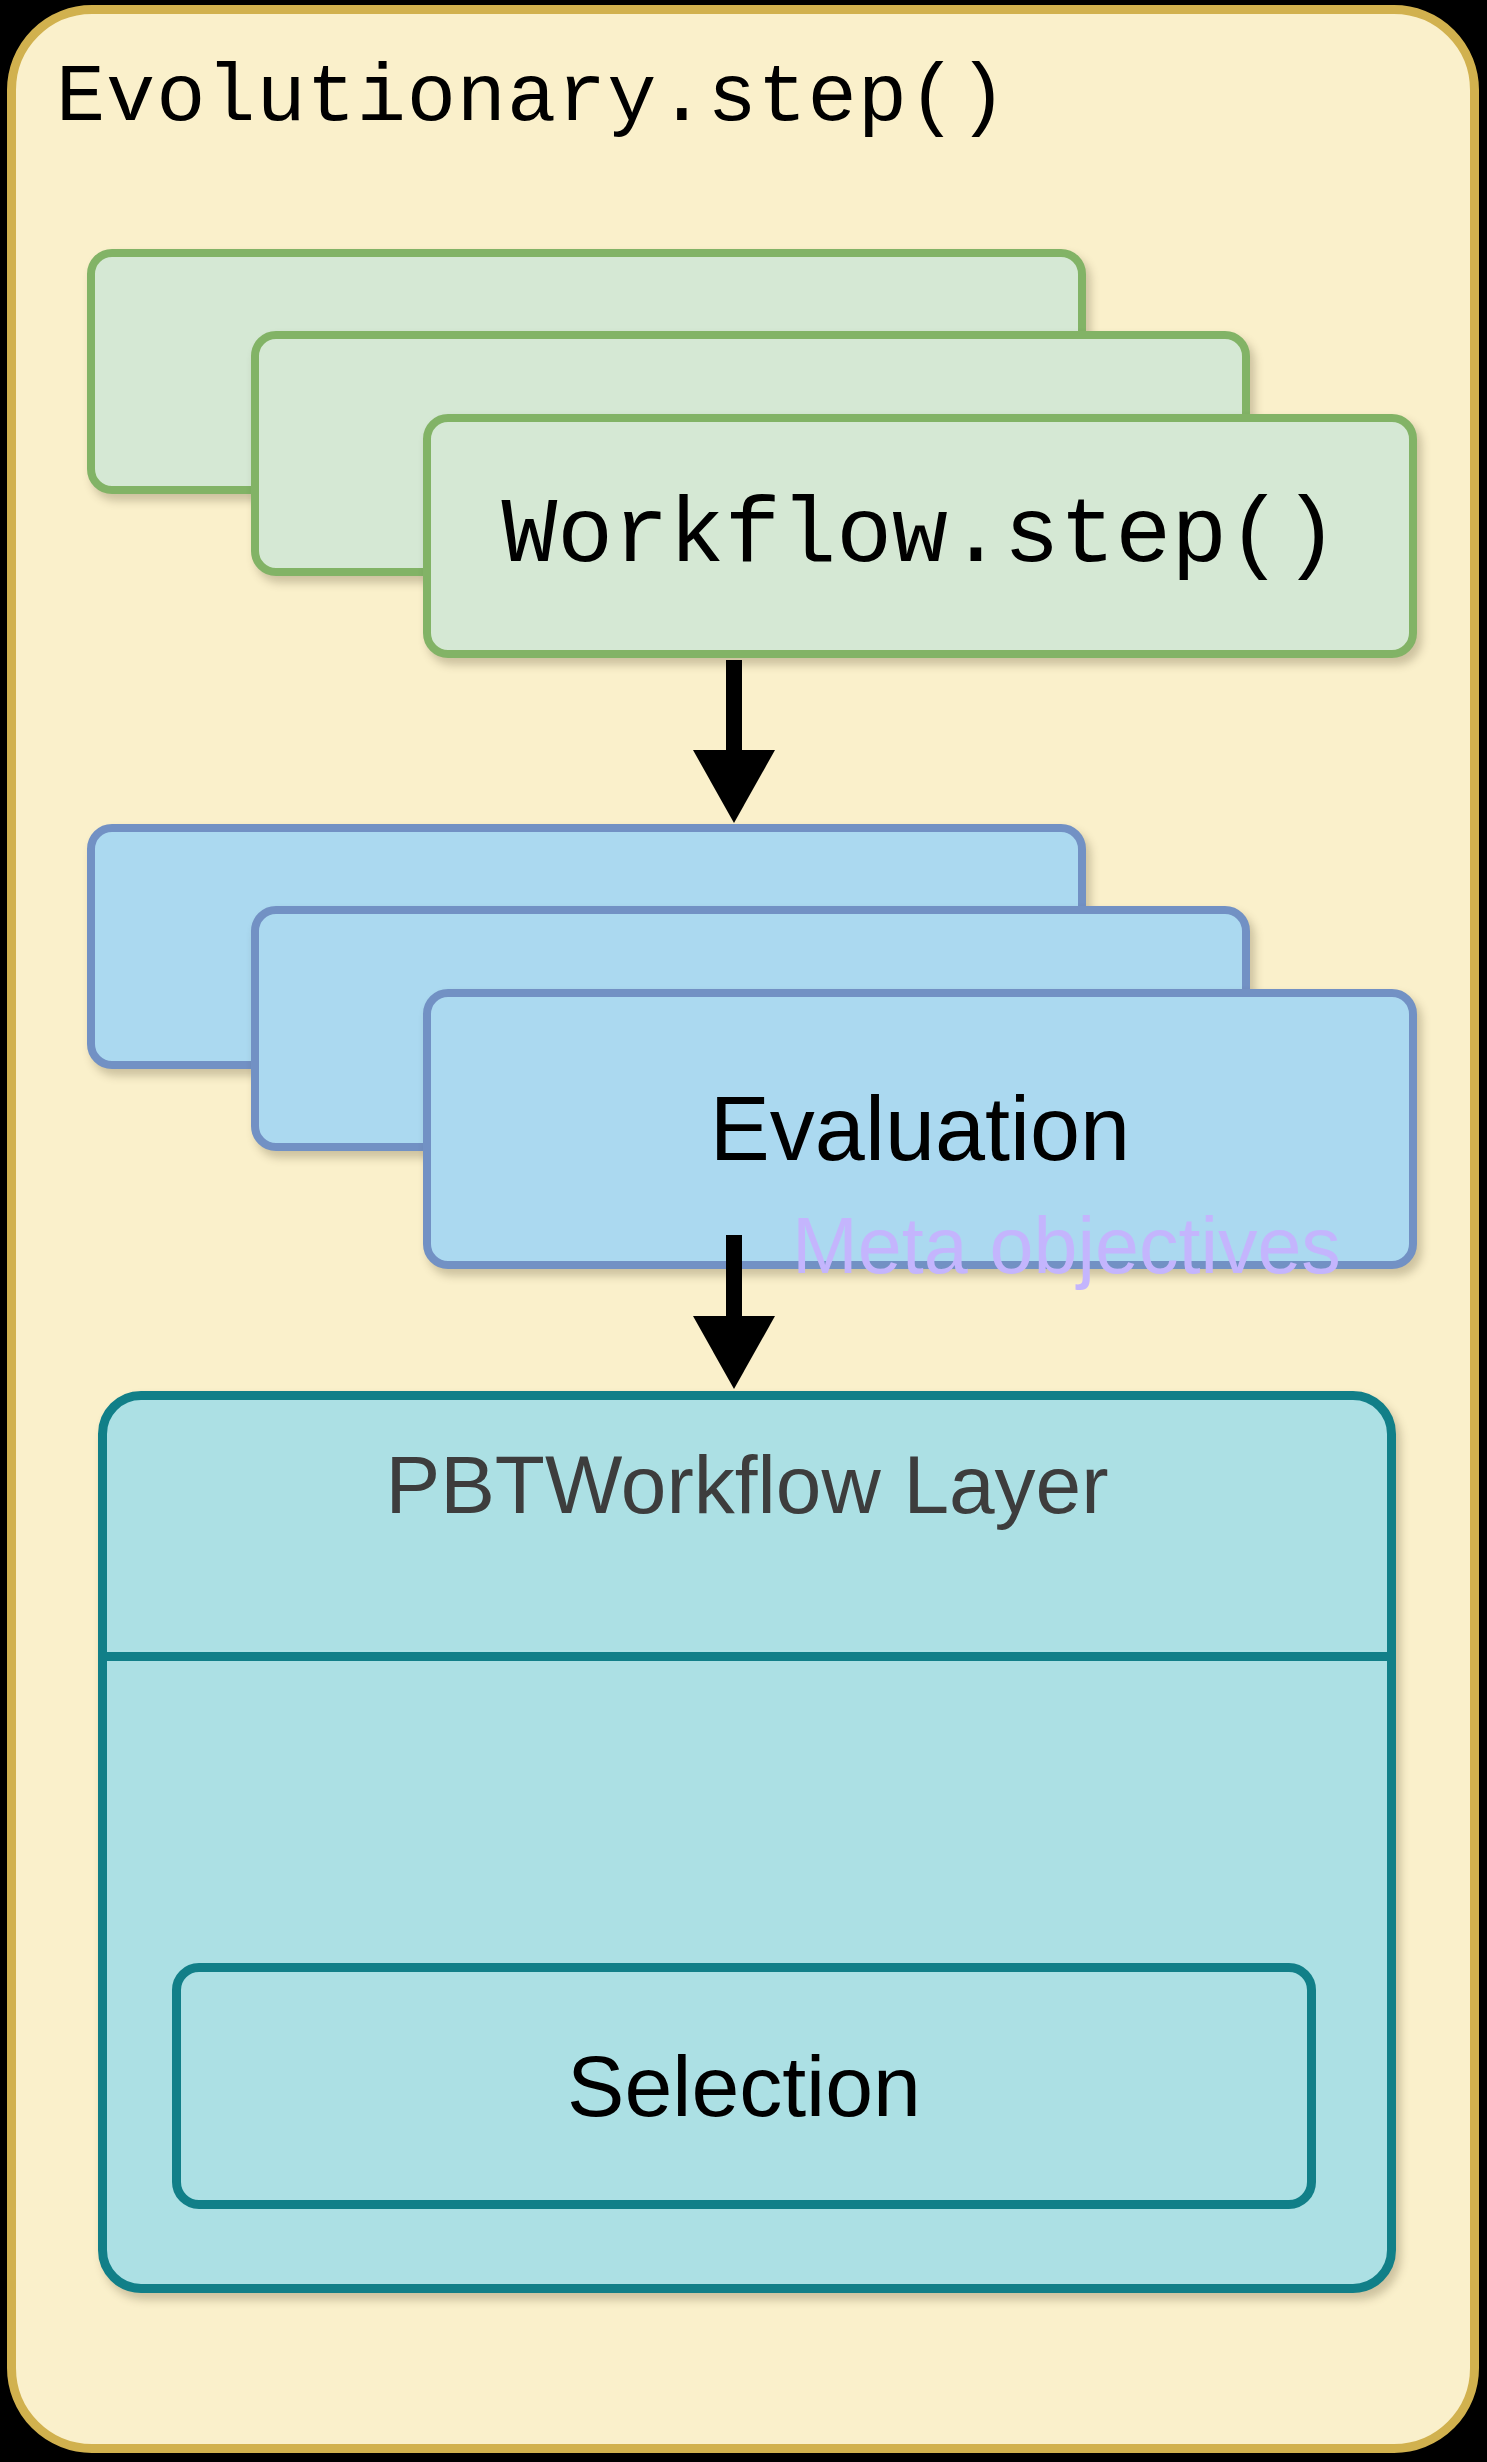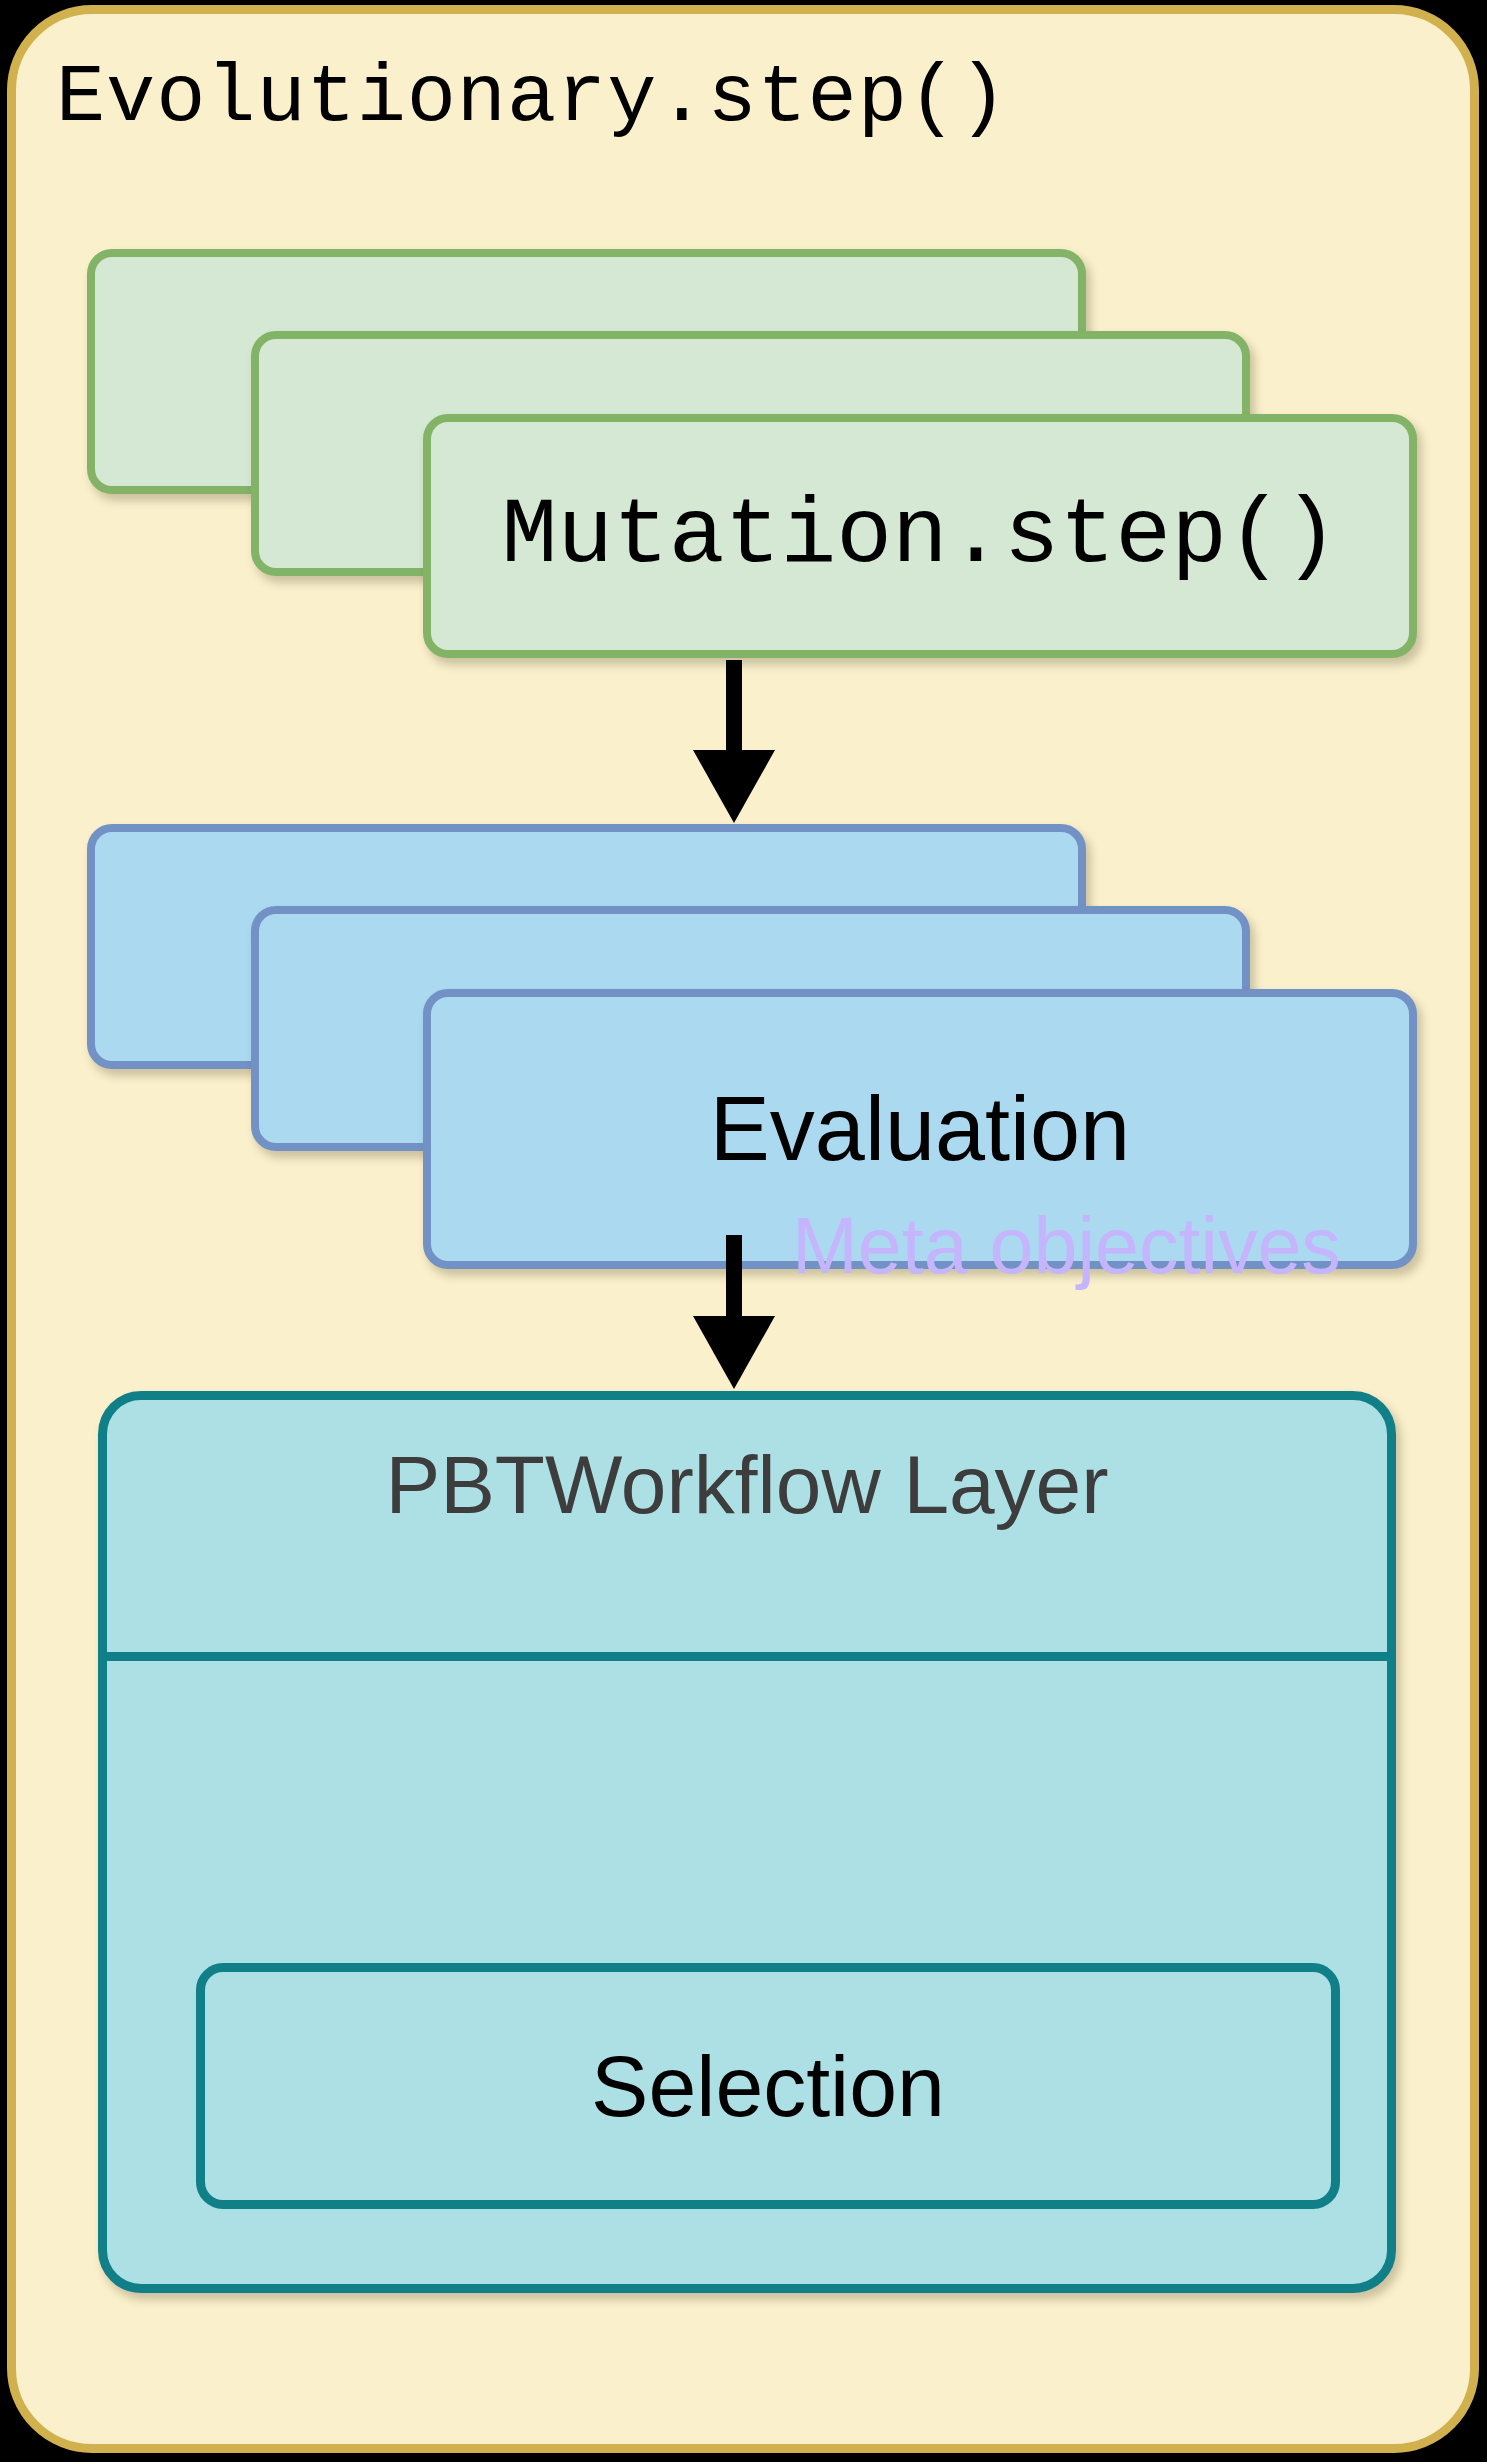--- a/index.html
+++ b/index.html
@@ -63,34 +63,34 @@
     background:var(--teal-border,#117f88);
   }
   .inner-box{
     position:absolute;left:172px;width:1144px;box-sizing:border-box;
     border:9px solid var(--teal-border,#117f88);border-radius:27px;
     background:var(--teal-fill,#ace0e4);
     display:flex;align-items:center;justify-content:center;
     font-size:86px;color:#000;
   }
   .mutation{top:1737px;height:197px;}
-  .selection{top:1963px;height:246px;margin-left:24px;}
+  .selection{top:1963px;height:246px;}
 </style>
 </head>
 <body>
 
 <div class="stage">
   <div class="outer"></div>
 
   <div class="outer-title">Evolutionary.step()</div>
 
   <div class="card green g1"></div>
   <div class="card green g2"></div>
   <div class="card green g3">
-    <span class="mono-label">Mutation.step()</span>
+    <span class="mono-label">Workflow.step()</span>
   </div>
 
   <div class="arrow-shaft a1-shaft"></div>
   <div class="arrow-head a1-head"></div>
 
   <div class="card blue b1"></div>
   <div class="card blue b2"></div>
   <div class="card blue b3">
     <span class="sans-label">Evaluation</span>
   </div>

